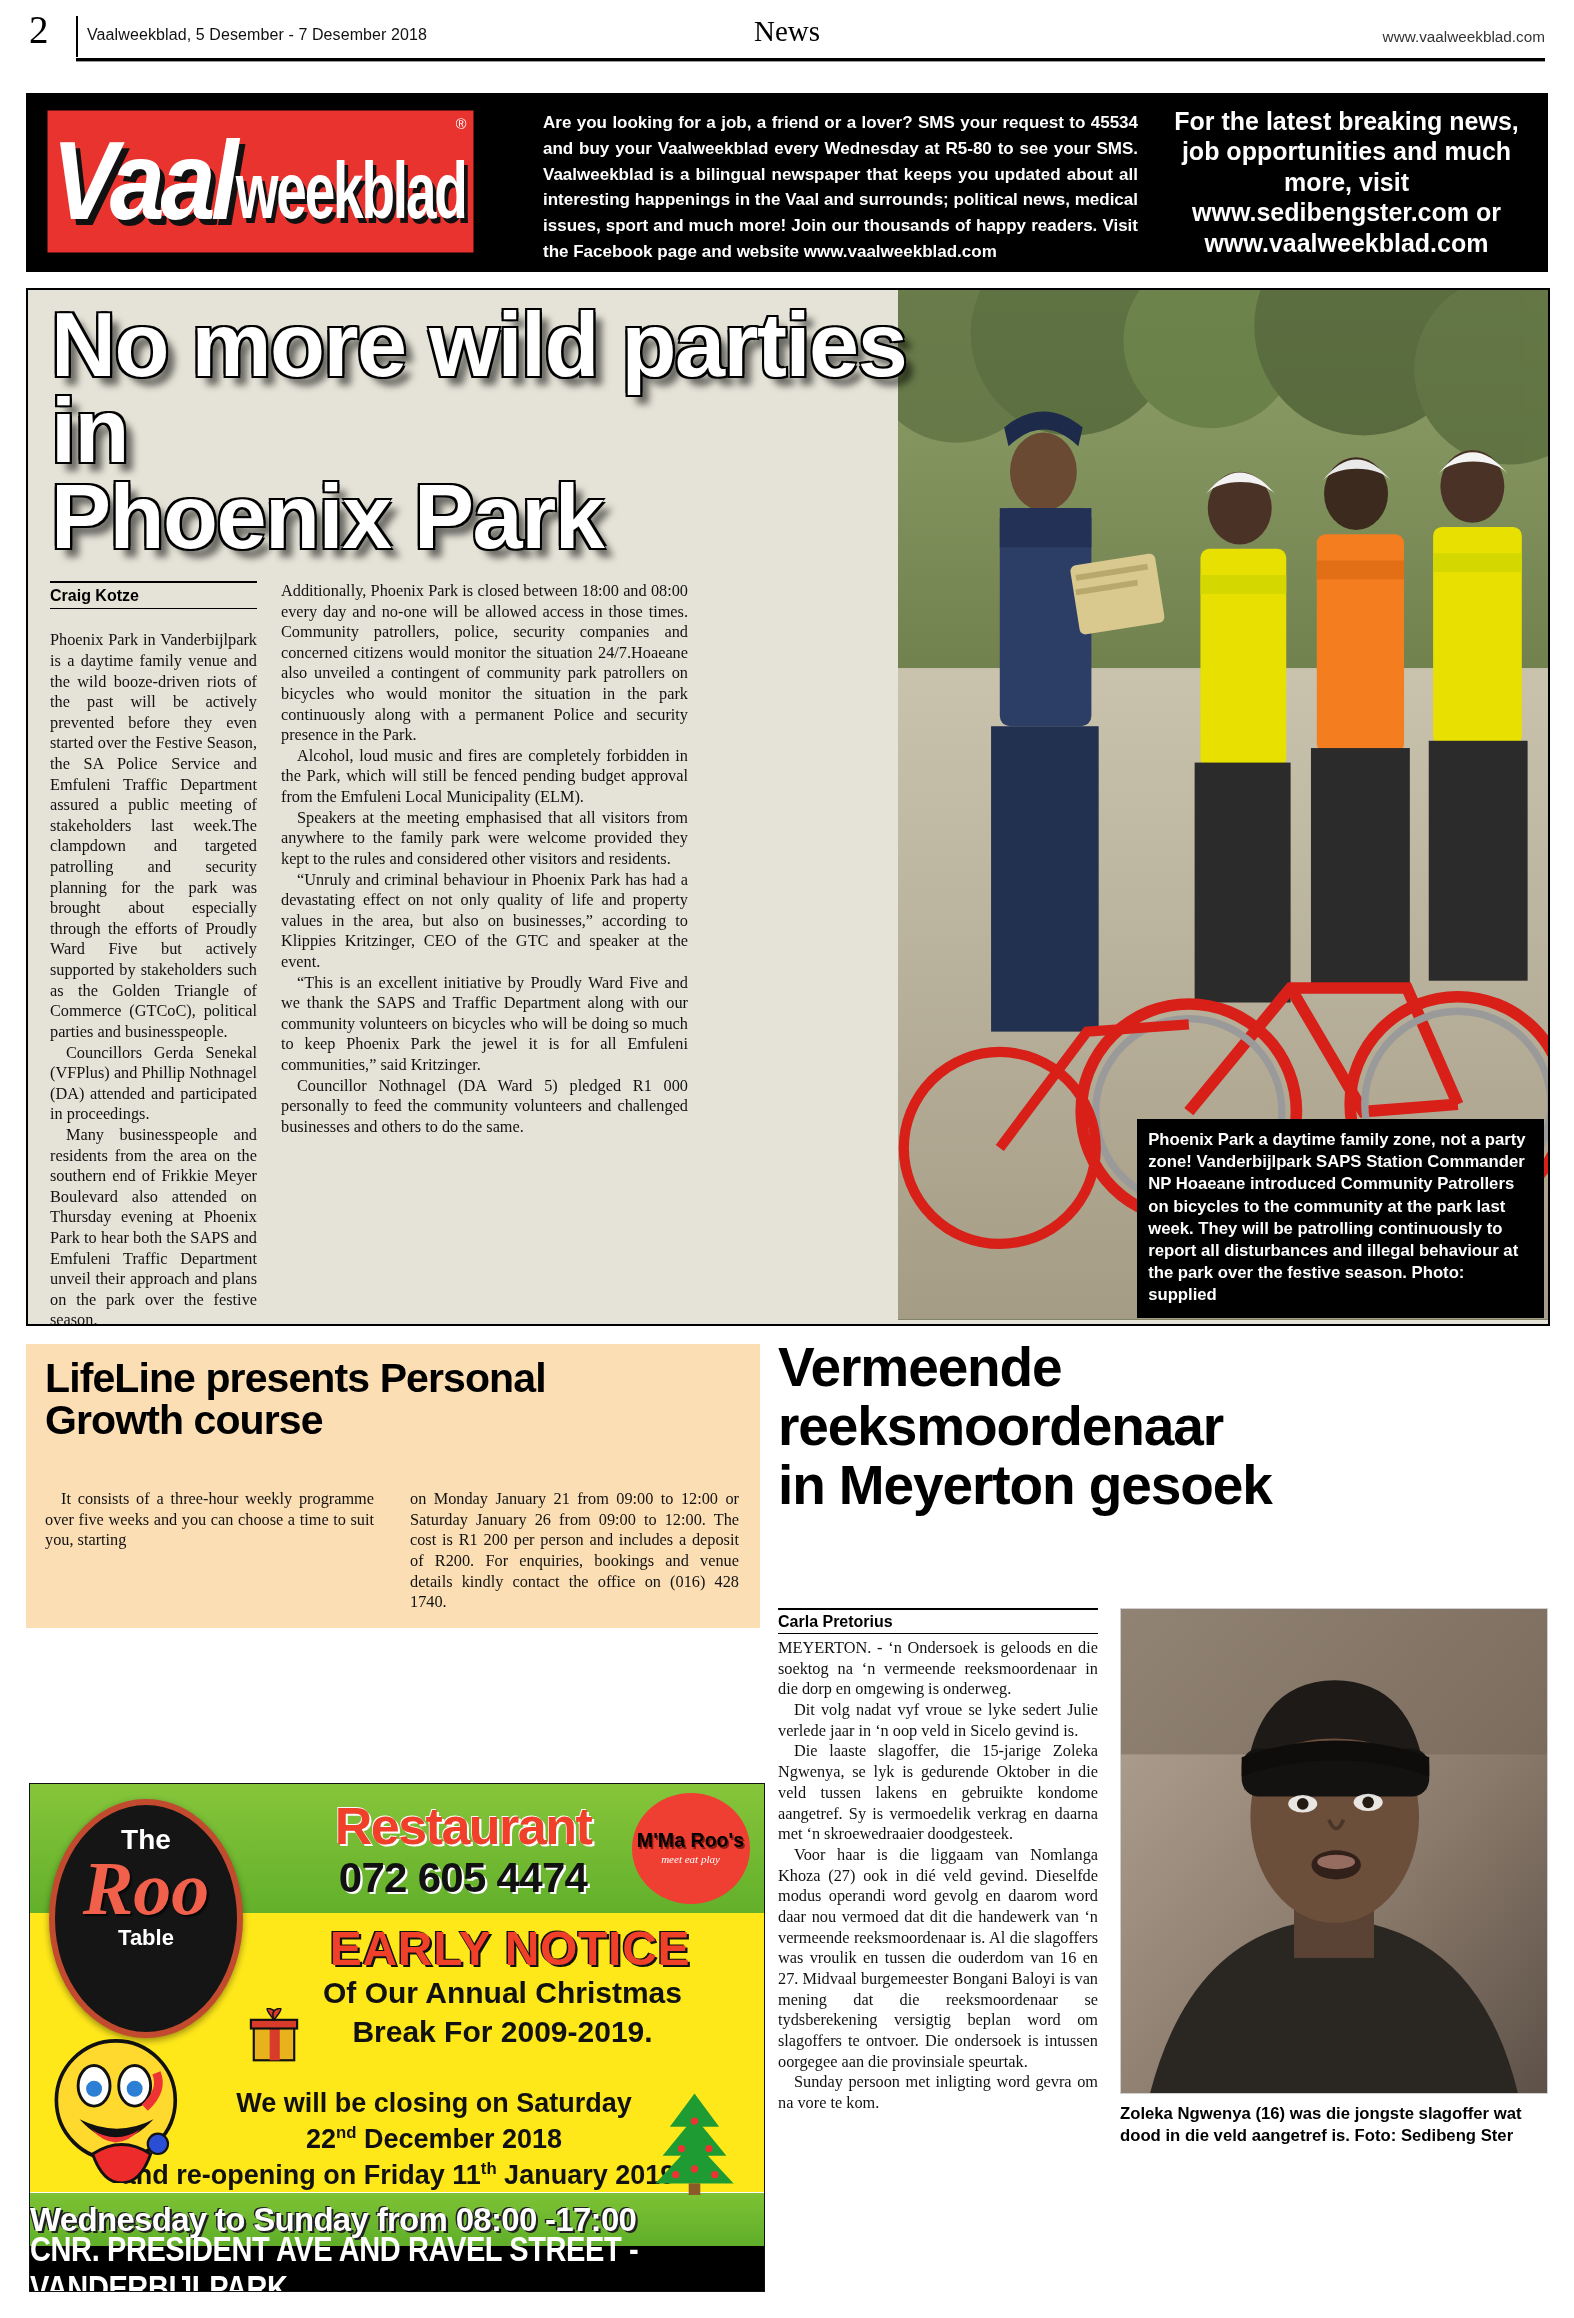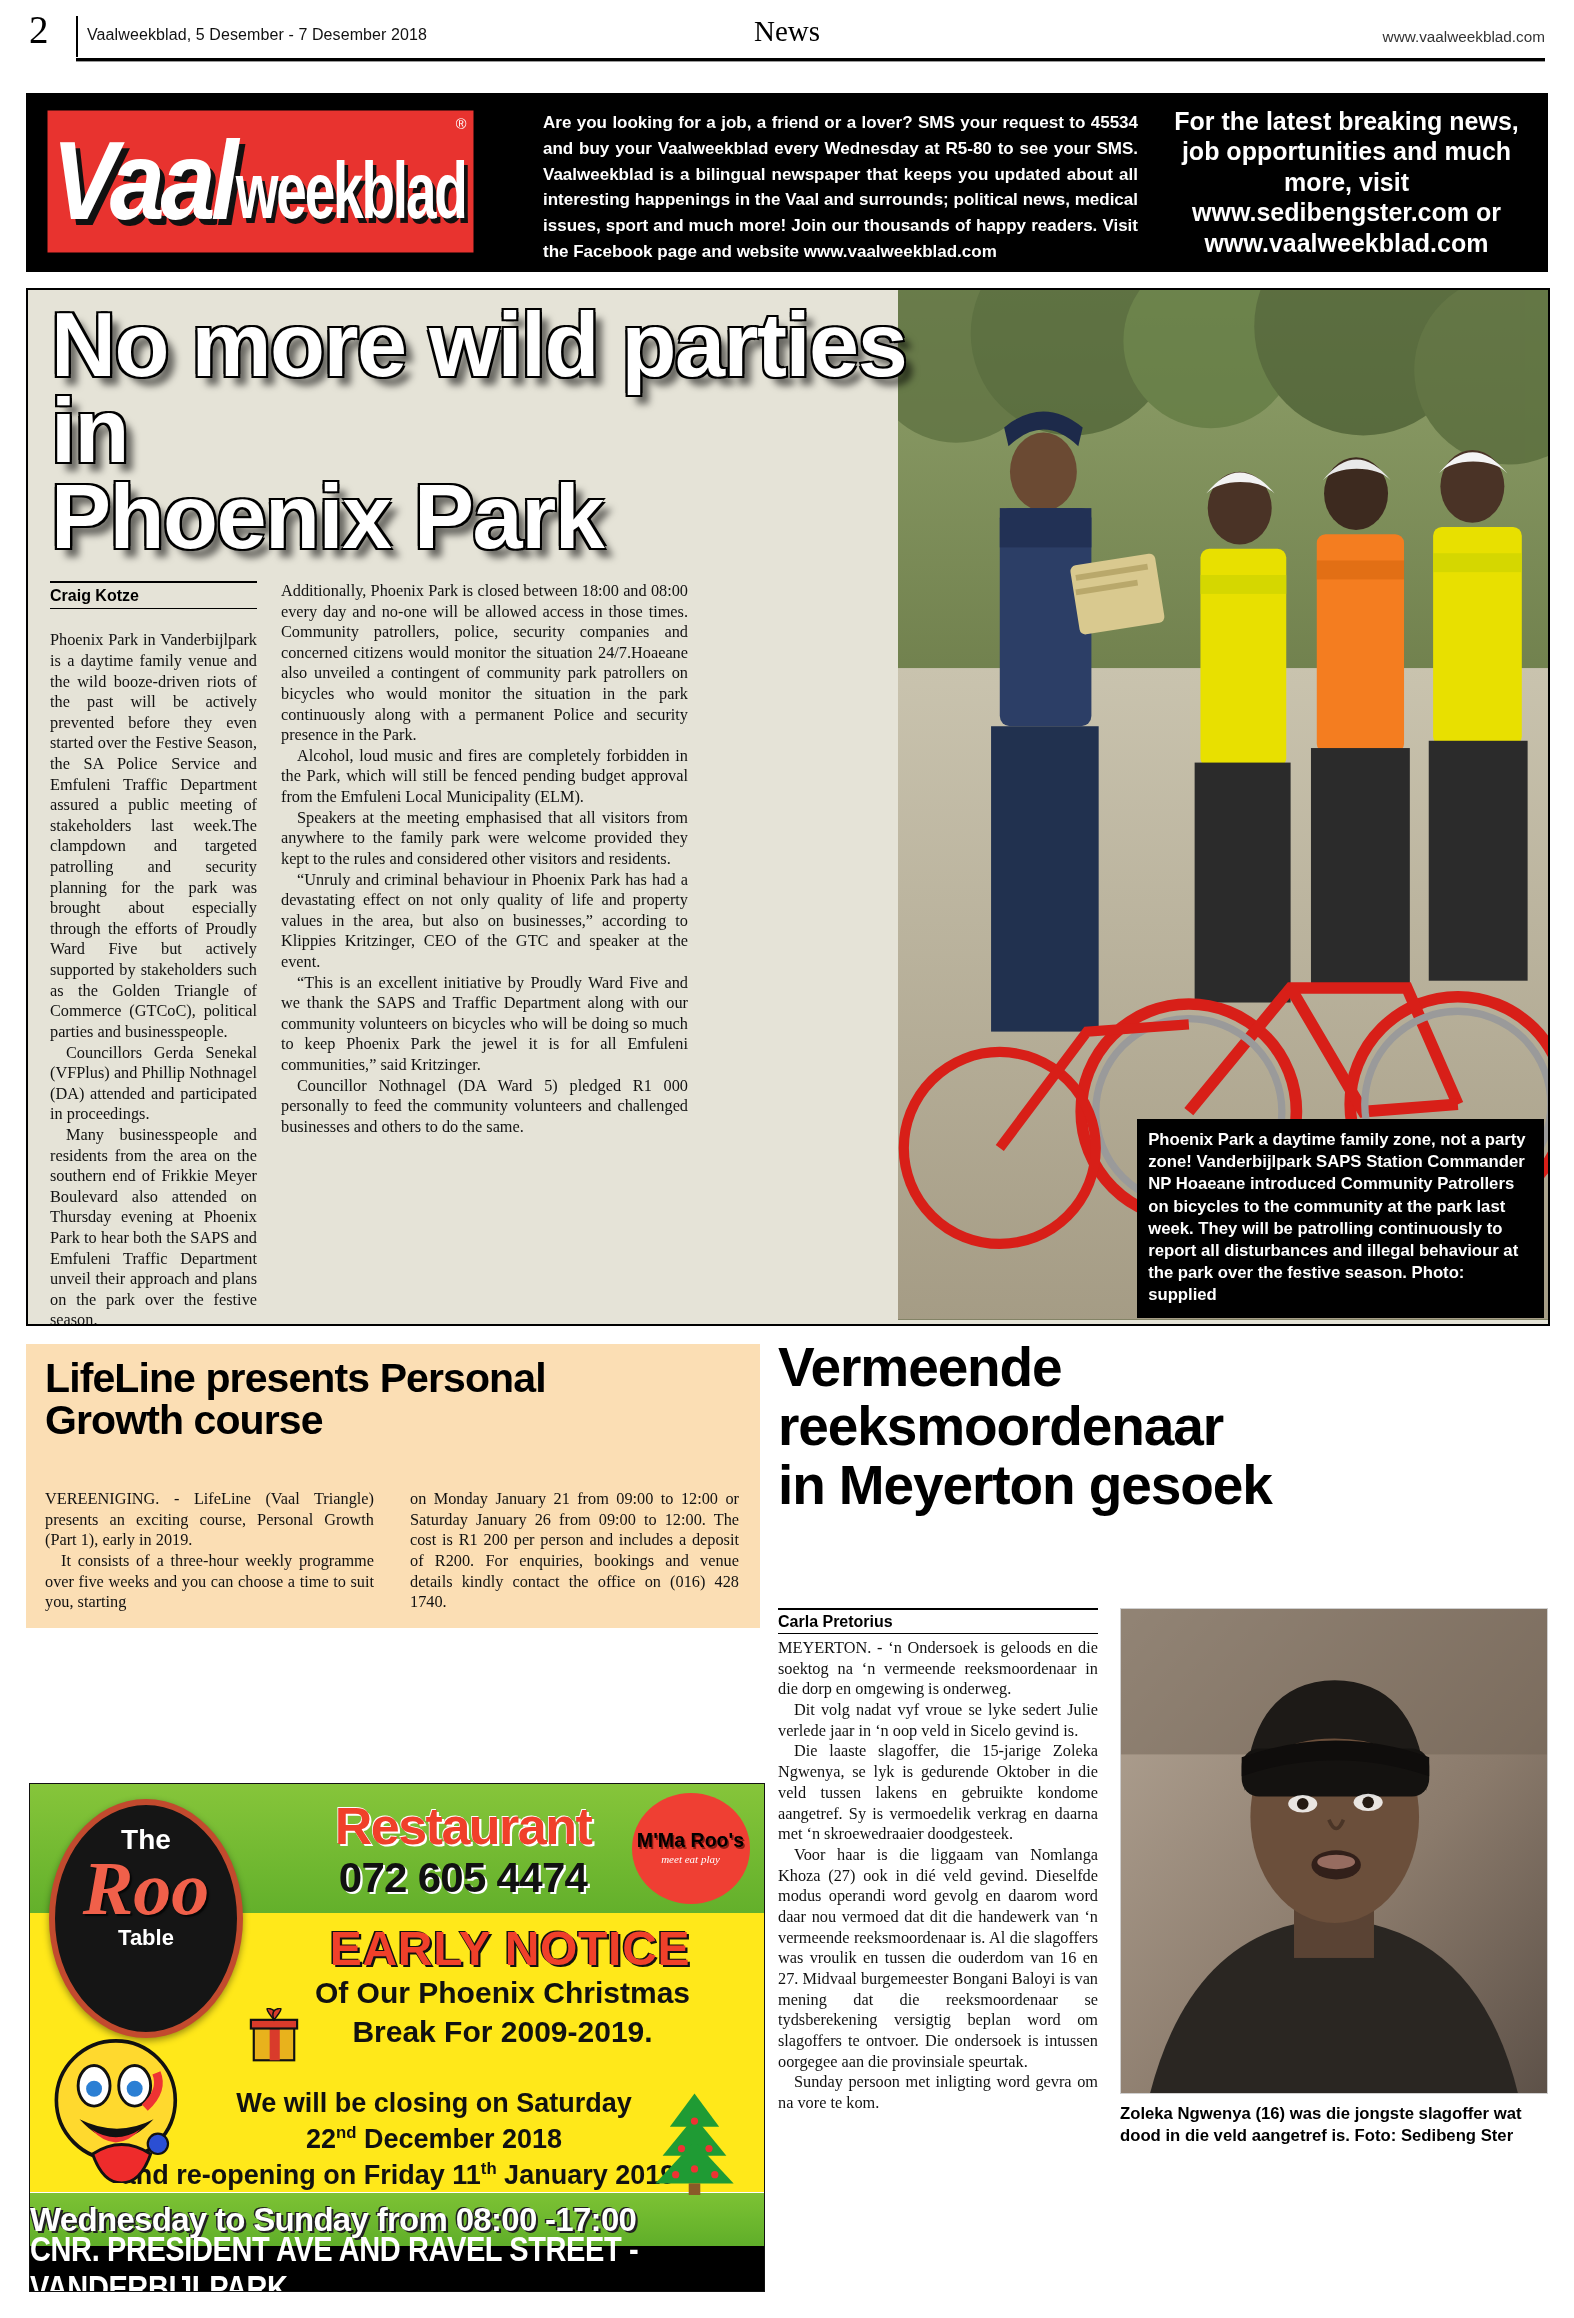--- a/index.html
+++ b/index.html
@@ -225,21 +225,20 @@
     <div class="photocap">Phoenix Park a daytime family zone, not a party zone! Vanderbijlpark SAPS Station Commander NP Hoaeane introduced Community Patrollers on bicycles to the community at the park last week. They will be patrolling continuously to report all disturbances and illegal behaviour at the park over the festive season. Photo: supplied</div>
   </div>
 
   <div class="lifeline">
     <div class="ll-head">
       <div>LifeLine presents Personal</div>
       <div>Growth course</div>
     </div>
     <div class="ll-cols">
       <div class="ll-col">
-        <p class="first">VEREENIGING. - LifeLine (Vaal Triangle) presents an exciting course, Personal Growth (Part 1), early in 2019.</p>
         <p>It consists of a three-hour weekly programme over five weeks and you can choose a time to suit you, starting</p>
       </div>
       <div class="ll-col right">
         <p class="first">on Monday January 21 from 09:00 to 12:00 or Saturday January 26 from 09:00 to 12:00.  The cost is R1 200 per person and includes a deposit of R200. For enquiries, bookings and venue details kindly contact the office on (016) 428 1740.</p>
       </div>
     </div>
   </div>
 
   <div class="afr">
     <div class="afr-head">
@@ -303,21 +302,21 @@
 
     <div class="ad-rest">Restaurant</div>
     <div class="ad-phone">072 605 4474</div>
 
     <div class="mma">
       <div class="mma-t">M'Ma Roo's</div>
       <div class="mma-s">meet eat play</div>
     </div>
 
     <div class="ad-notice">EARLY NOTICE</div>
-    <div class="ad-l1">Of Our Phoenix Christmas</div>
+    <div class="ad-l1">Of Our Annual Christmas</div>
     <div class="ad-l2">Break For 2009-2019.</div>
     <div class="ad-l3">We will be closing on Saturday</div>
     <div class="ad-l4">
       <span>22</span><sup>nd</sup><span> December 2018</span>
     </div>
     <div class="ad-l5">
       <span>and re-opening on Friday 11</span><sup>th</sup><span> January 2019</span>
     </div>
 
     <svg class="emoji" viewBox="0 0 190 200">

